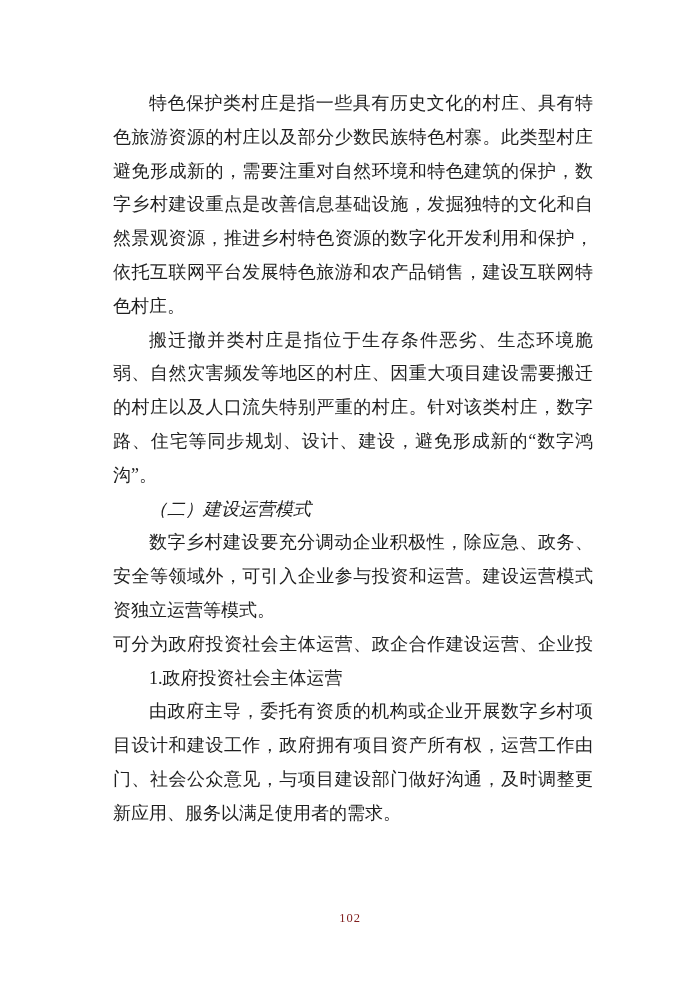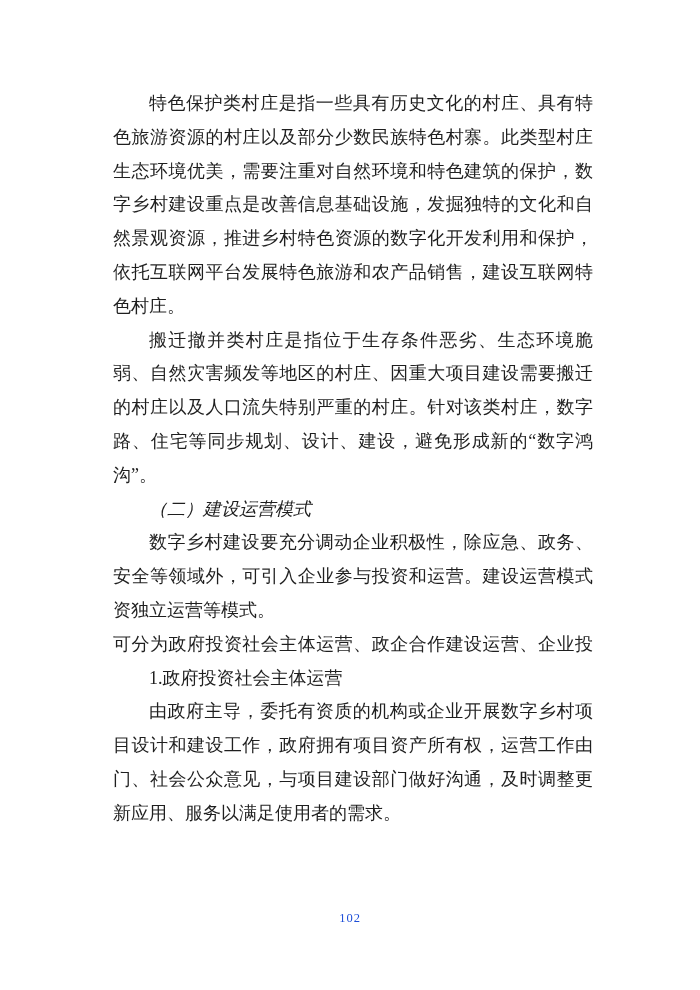--- a/index.html
+++ b/index.html
@@ -46,33 +46,33 @@
     font-weight: normal;
   }
   .page-number {
     position: absolute;
     left: 0;
     right: 0;
     top: 911px;
     text-align: center;
     font-size: 12.5px;
     letter-spacing: 1px;
-    color: #1d4ed8;
+    color: #7f1d1d;
   }
 </style>
 </head>
 <body>
 
 <div class="page">
   <div class="content">
 
     <div class="para">
       <div class="line indent">特色保护类村庄是指一些具有历史文化的村庄、具有特</div>
       <div class="line">色旅游资源的村庄以及部分少数民族特色村寨。此类型村庄</div>
-      <div class="line">生态环境优美，需要注重对自然环境和特色建筑的保护，数</div>
+      <div class="line">避免形成新的，需要注重对自然环境和特色建筑的保护，数</div>
       <div class="line">字乡村建设重点是改善信息基础设施，发掘独特的文化和自</div>
       <div class="line">然景观资源，推进乡村特色资源的数字化开发利用和保护，</div>
       <div class="line">依托互联网平台发展特色旅游和农产品销售，建设互联网特</div>
       <div class="line lastline">色村庄。</div>
     </div>
 
     <div class="para">
       <div class="line indent">搬迁撤并类村庄是指位于生存条件恶劣、生态环境脆</div>
       <div class="line">弱、自然灾害频发等地区的村庄、因重大项目建设需要搬迁</div>
       <div class="line">的村庄以及人口流失特别严重的村庄。针对该类村庄，数字</div>

